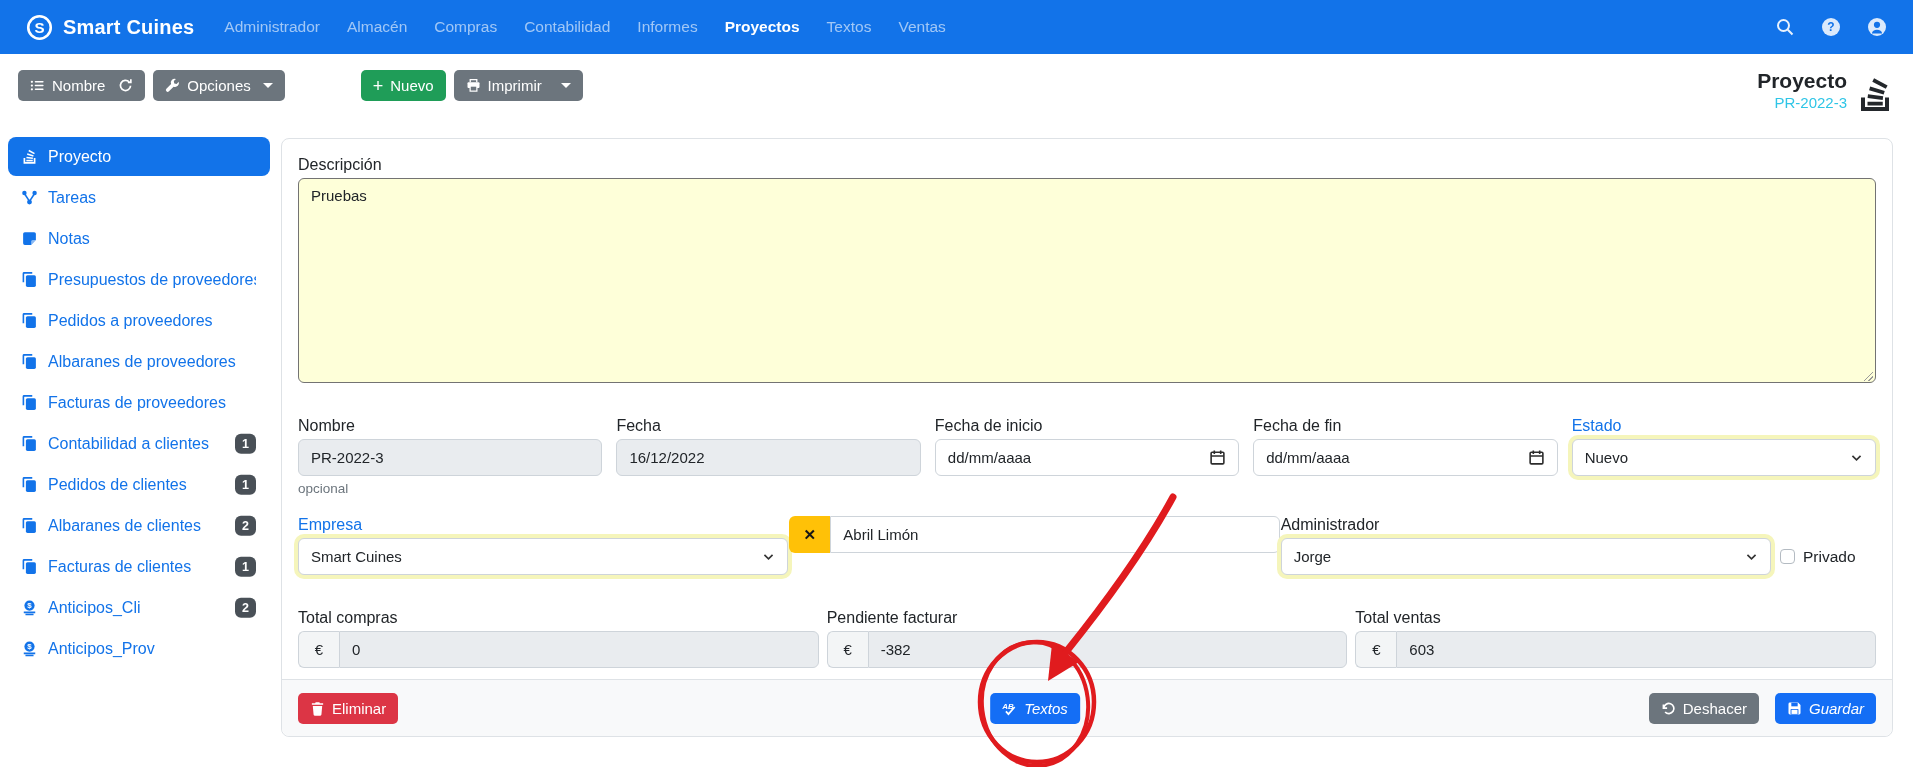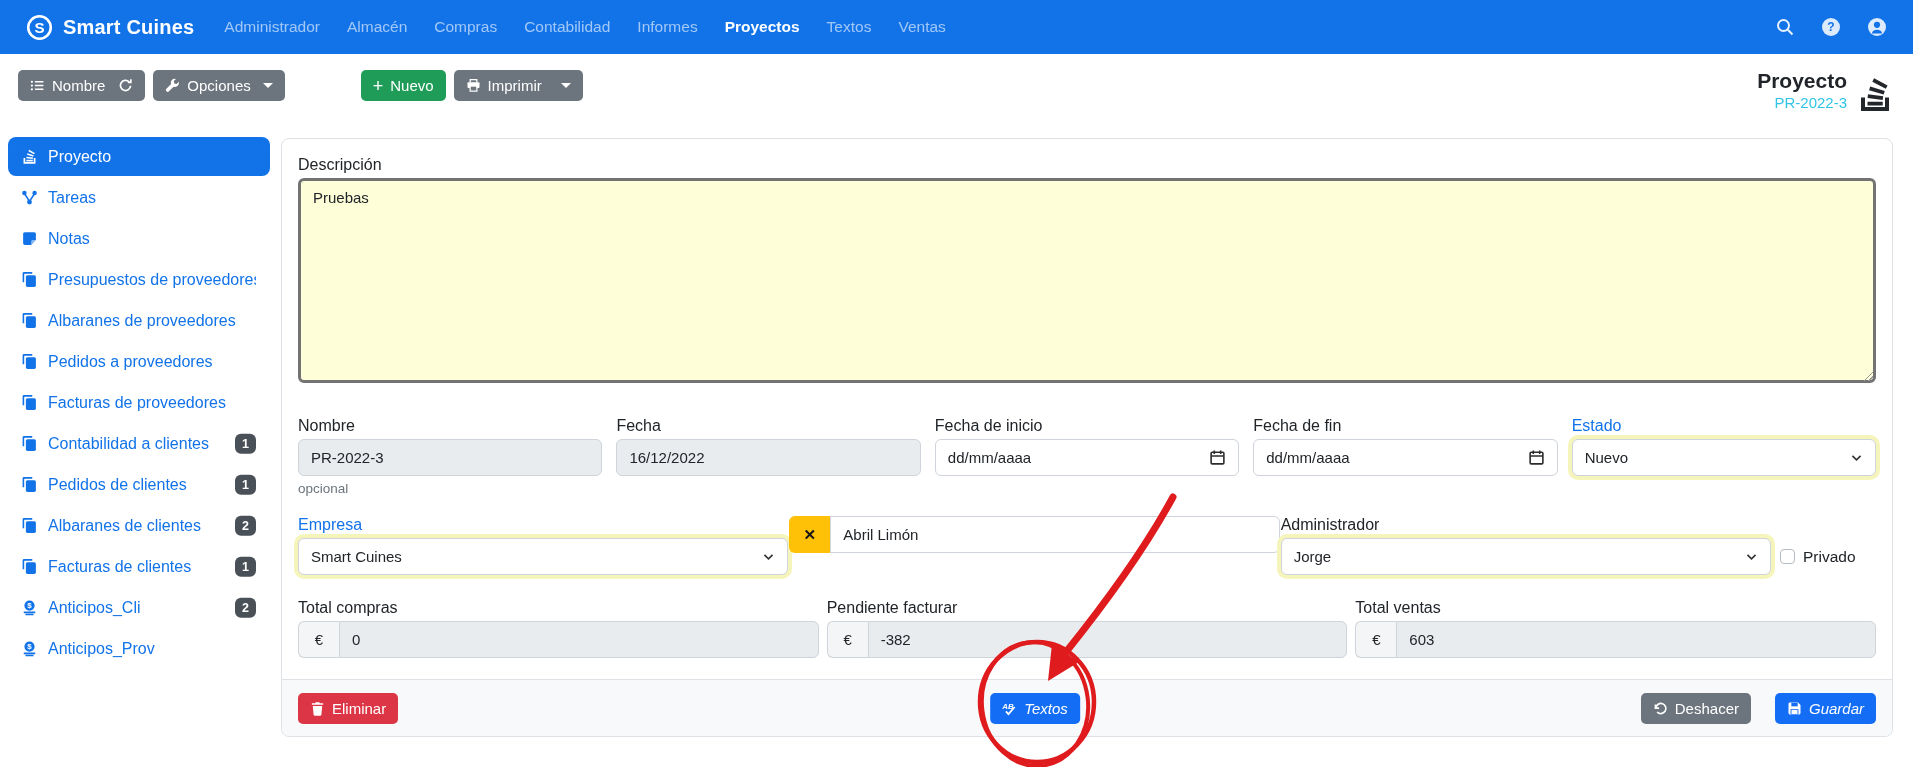--- a/index.html
+++ b/index.html
@@ -50,28 +50,28 @@
   .si-badge { position:absolute; right:14px; top:50%; transform:translateY(-50%); background:var(--c-badge); color:#fff;
               font-size:12.5px; font-weight:700; line-height:1; padding:4px 7px; border-radius:6px; }
 
   
   .card { flex:1; margin-top:22px; height:599px; background:#fff; border:1px solid #dee2e6; border-radius:8px;
           display:flex; flex-direction:column; }
   .card-body { padding:17px 16px 0; flex:1; }
   .flabel { display:block; font-size:16px; color:#212529; margin-bottom:4px; }
   .flabel.blue { color:var(--c-link); }
   .note-wrap { position:relative; }
-  textarea.note { width:100%; height:205px; background:var(--c-note_bg); border:3px solid #737373; border-radius:6px;
+  textarea.note { width:100%; height:205px; background:var(--c-note_bg); border:1px solid #737373; border-radius:6px;
                   padding:8px 12px; font-size:15px; font-family:inherit; color:#212529; resize:none; outline:none; }
   .resize-grip { position:absolute; right:3px; bottom:6px; width:11px; height:11px;
                  background:linear-gradient(135deg, transparent 55%, #9a9a9a 55% 62%, transparent 62% 75%, #9a9a9a 75% 82%, transparent 82%); }
   .frow { display:flex; gap:14px; }
   .row1 { margin-top:30px; }
   .row2 { margin-top:20px; gap:1px; }
-  .row3 { margin-top:24px; gap:8px; }
+  .row3 { margin-top:34px; gap:8px; }
   .field { flex:1; min-width:0; }
   .control { height:37px; border:1px solid #ced4da; border-radius:6px; background:#fff; font-size:15px; color:#212529;
              padding:0 12px; display:flex; align-items:center; }
   .control.disabled { background:var(--c-disabled_bg); }
   .control.select { justify-content:space-between; cursor:pointer; }
   .control .cal { margin-left:auto; width:17px; height:17px; cursor:pointer; }
   .control svg { display:block; }
   .glow { box-shadow:0 0 0 4px var(--c-glow); }
   .helper { font-size:13.5px; color:#6c757d; margin-top:5px; }
   .input-group { display:flex; height:37px; }
@@ -81,21 +81,21 @@
   .addon { width:41px; flex:0 0 auto; background:#f3f5f6; border:1px solid #ced4da; border-right:none;
            border-radius:6px 0 0 6px; display:flex; align-items:center; justify-content:center; font-size:15px; }
   .privado { width:96px; flex:0 0 auto; align-self:flex-end; height:37px; display:flex; align-items:center; gap:8px;
              margin-left:8px; font-size:15.5px; }
   .checkbox { width:15px; height:15px; border:1px solid #b4bbc2; border-radius:4px; background:#fff; cursor:pointer; flex:0 0 auto; }
 
   
   .card-footer { position:relative; height:57px; background:#f8f9fa; border-top:1px solid #dee2e6;
                  border-radius:0 0 8px 8px; display:flex; align-items:center; padding:0 16px; }
   .center-btn { position:absolute; left:calc(50% - 52px); transform:translateX(-50%); }
-  .right-group { margin-left:auto; display:flex; gap:24px; }
+  .right-group { margin-left:auto; display:flex; gap:16px; }
 
   
   .annotation { position:absolute; inset:0; width:100%; height:100%; pointer-events:none; z-index:10; color:var(--c-annotation); }
 </style>
 </head>
 <body>
 
 <div class="page">
 
   <nav class="navbar">
@@ -242,30 +242,30 @@
           </span>
           <span class="si-label">Presupuestos de proveedores</span>
         </div>
         <div class="side-item">
           <span class="si-icon">
             <svg viewBox="0 0 16 16" fill="currentColor">
               <path d="M10.6 1H2.9a1.4 1.4 0 0 0-1.4 1.4v8.2H3V2.9a.4.4 0 0 1 .4-.4h7.2z"></path>
               <rect x="4.6" y="3.9" width="9.4" height="11.1" rx="1.5"></rect>
             </svg>
           </span>
+          <span class="si-label">Pedidos a proveedores</span>
+        </div>
+        <div class="side-item">
+          <span class="si-icon">
+            <svg viewBox="0 0 16 16" fill="currentColor">
+              <path d="M10.6 1H2.9a1.4 1.4 0 0 0-1.4 1.4v8.2H3V2.9a.4.4 0 0 1 .4-.4h7.2z"></path>
+              <rect x="4.6" y="3.9" width="9.4" height="11.1" rx="1.5"></rect>
+            </svg>
+          </span>
           <span class="si-label">Albaranes de proveedores</span>
-        </div>
-        <div class="side-item">
-          <span class="si-icon">
-            <svg viewBox="0 0 16 16" fill="currentColor">
-              <path d="M10.6 1H2.9a1.4 1.4 0 0 0-1.4 1.4v8.2H3V2.9a.4.4 0 0 1 .4-.4h7.2z"></path>
-              <rect x="4.6" y="3.9" width="9.4" height="11.1" rx="1.5"></rect>
-            </svg>
-          </span>
-          <span class="si-label">Pedidos a proveedores</span>
         </div>
         <div class="side-item">
           <span class="si-icon">
             <svg viewBox="0 0 16 16" fill="currentColor">
               <path d="M10.6 1H2.9a1.4 1.4 0 0 0-1.4 1.4v8.2H3V2.9a.4.4 0 0 1 .4-.4h7.2z"></path>
               <rect x="4.6" y="3.9" width="9.4" height="11.1" rx="1.5"></rect>
             </svg>
           </span>
           <span class="si-label">Facturas de proveedores</span>
         </div>

